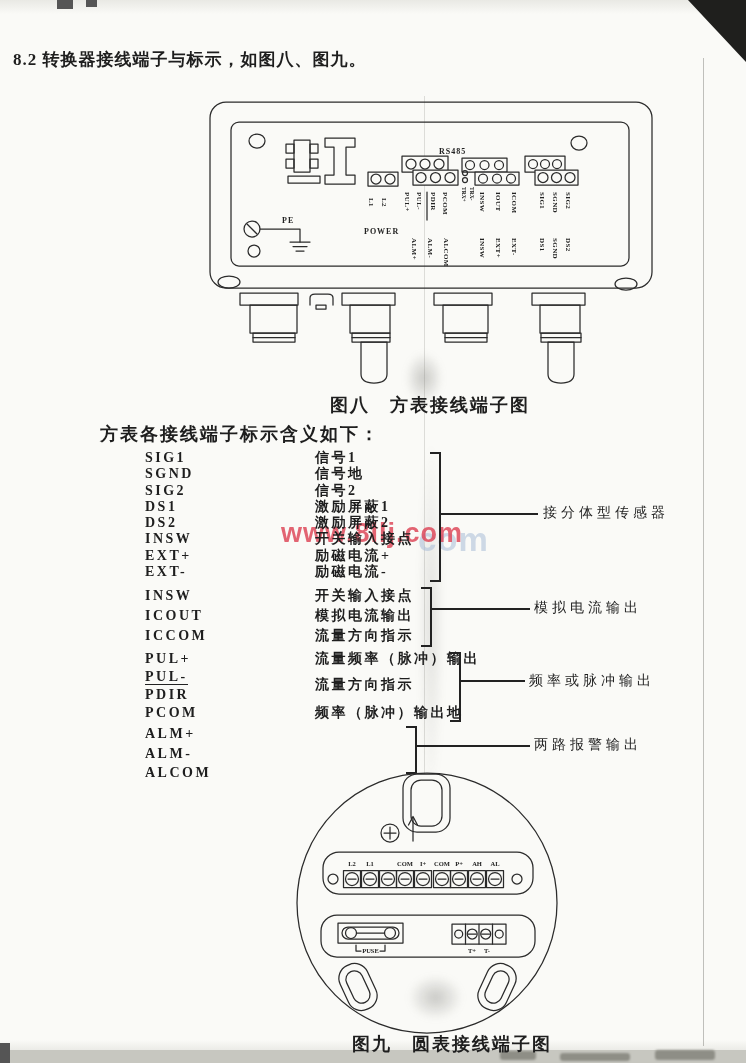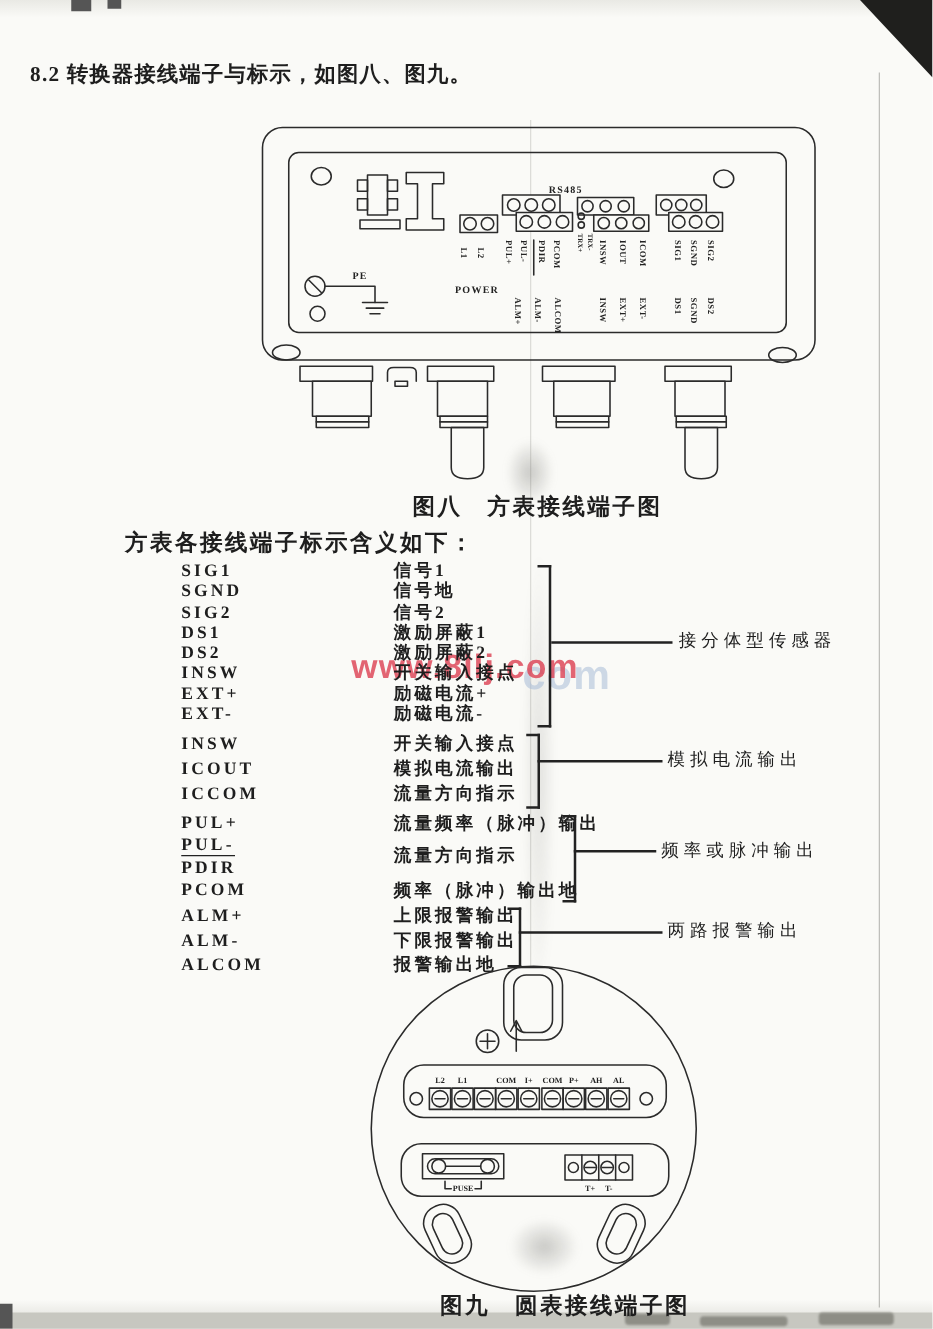--- a/index.html
+++ b/index.html
@@ -2,21 +2,21 @@
 <html><head>
 <meta charset="utf-8">
 <style>
   html,body{margin:0;padding:0}
   body{
     width:746px;height:1063px;position:relative;overflow:hidden;
     background:linear-gradient(180deg,#e9e9e4 0,#fafaf7 14px,#fafaf7 1040px,#d8d8d2 100%);
     font-family:"Liberation Serif","DejaVu Serif",serif;color:#1e1e1e;
   }
   .abs{position:absolute}
-  .heading{left:24px;top:48px;font-size:17px;font-weight:700;letter-spacing:1px}
+  .heading{left:13px;top:48px;font-size:17px;font-weight:700;letter-spacing:1px}
   .intro{left:100px;top:422px;font-size:18px;font-weight:700;letter-spacing:2px}
   .caption{font-size:18px;font-weight:700;letter-spacing:2px}
   .cap8{left:330px;top:393px}
   .cap9{left:352px;top:1032px}
   
   .wm-shadow{left:418px;top:521px;font-family:"Liberation Sans",sans-serif;font-weight:700;font-size:33px;color:#a9bdd8;opacity:.55;letter-spacing:1px}
   .watermark{left:281px;top:518px;font-family:"Liberation Sans",sans-serif;font-weight:700;font-size:27px;color:#dd4456;opacity:.82;letter-spacing:1px}
   
   .legend{left:143px;top:450px;width:575px;height:340px}
   .lg{position:absolute;left:0;width:575px}
@@ -254,25 +254,20 @@
     <div class="gline" style="left:316px;top:30px;width:66px"></div>
     <div class="glabel" style="left:386px;top:22px">频率或脉冲输出</div>
   </div>
 
   <div class="lg g4" style="top:274px;height:62px">
     <div class="codes">
       <div>ALM+</div>
       <div>ALM-</div>
       <div>ALCOM</div>
     </div>
-    <div class="means">
-      <div>上限报警输出</div>
-      <div>下限报警输出</div>
-      <div>报警输出地</div>
-    </div>
     <div class="bracket" style="left:263px;top:2px;height:44px"></div>
     <div class="gline" style="left:272px;top:21px;width:115px"></div>
     <div class="glabel" style="left:391px;top:12px">两路报警输出</div>
   </div>
 </div>
 
 <svg class="abs" style="left:290px;top:770px" width="276" height="266" viewBox="0 0 276 266">
   <circle class="ln" cx="137" cy="133" r="130" stroke-width="1.4"></circle>
 
   <g>

